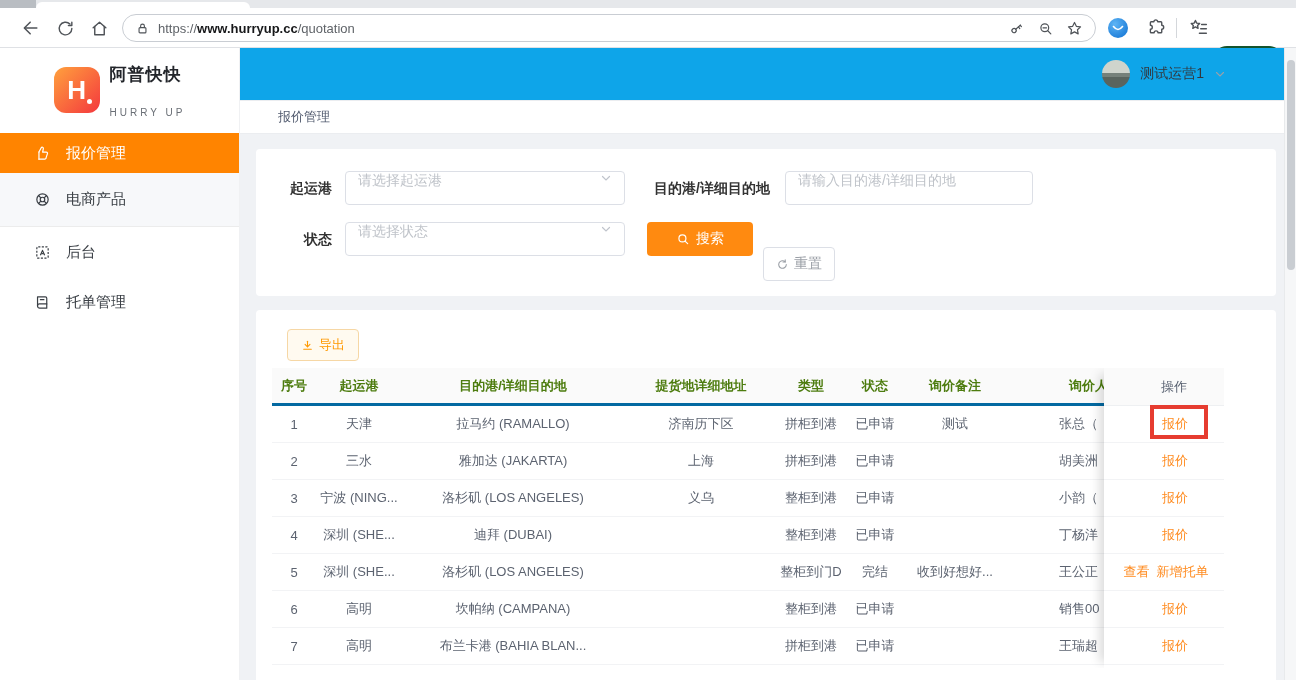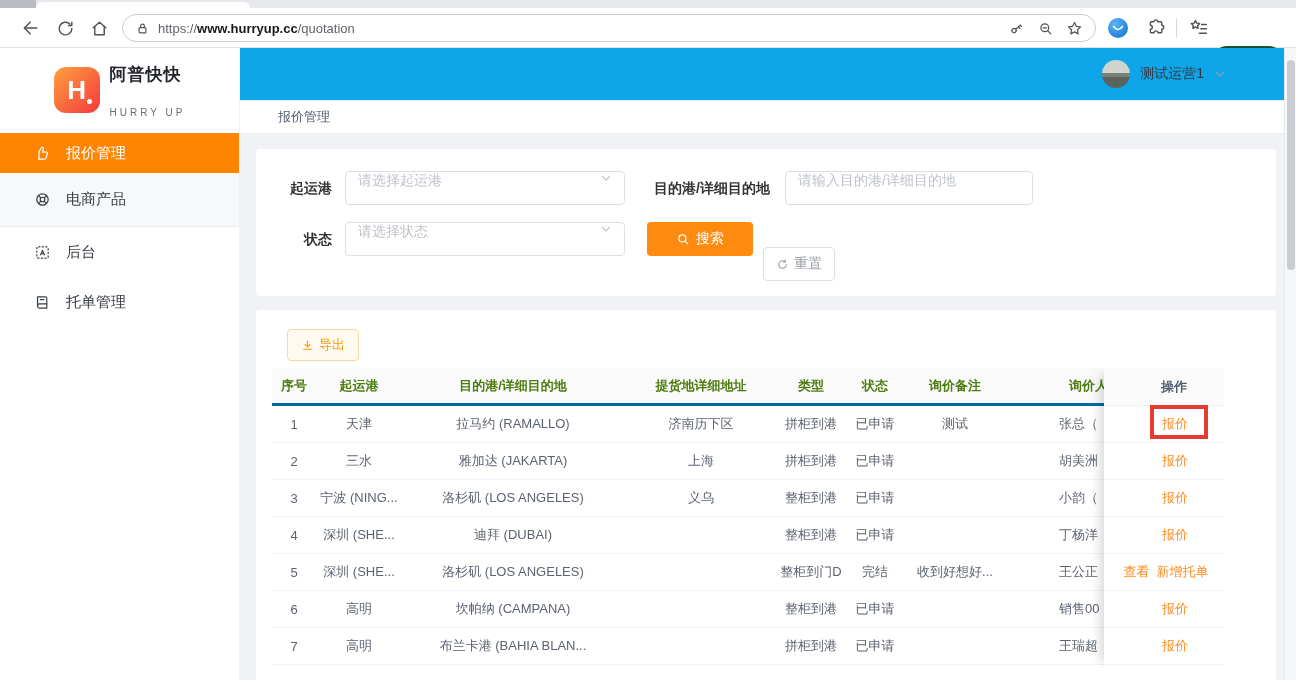--- a/index.html
+++ b/index.html
@@ -75,21 +75,21 @@
   .t-row { display:flex; height:37px; align-items:center; border-bottom:1px solid #f2f3f5; font-size:13px; color:#5c6370; }
   .t-head { height:38px; background:#fafafa; font-weight:700; color:#4d7c0f; border-bottom:3px solid #0369a1; }
   .cell { text-align:center; white-space:nowrap; flex:none; }
   .c-no{width:44px} .c-origin{width:86px} .c-dest{width:222px} .c-pickup{width:154px}
   .c-type{width:66px} .c-status{width:62px} .c-remark{width:98px}
   .c-inquirer{ width:220px; text-align:left; padding-left:55px; }
   .t-head .c-inquirer{ padding-left:65px; }
   .action-col { position:absolute; right:0; top:0; width:120px; height:300px; background:#fff;
     box-shadow:-10px 0 10px -6px rgba(0,0,0,0.15); }
   .action-head { height:38px; background:#fafafa; border-bottom:1px solid #eef0f2; display:flex; align-items:center;
-    justify-content:center; padding-left:20px; font-weight:700; font-size:13px; color:#555e6e; }
+    justify-content:center; padding-left:20px; font-weight:400; font-size:13px; color:#555e6e; }
   .action-row { height:37px; border-bottom:1px solid #f2f3f5; display:flex; align-items:center; justify-content:center;
     gap:8px; padding-left:22px; }
   .action-row.multi { padding-left:4px; gap:7px; }
   .link { color:#ff8c21; font-size:13px; cursor:pointer; white-space:nowrap; }
 
   .annotation { position:absolute; left:1150px; top:405px; width:58px; height:34px; border:4px solid #e63c30; z-index:50; }
 
   .page-scrollbar { position:absolute; left:1284px; top:48px; width:12px; height:632px; background:#f6f7f8; border-left:1px solid #e8eaec; }
   .page-scrollbar .thumb { position:absolute; left:2px; top:12px; width:8px; height:210px; background:#c9cdd2; border-radius:4px; }
 

